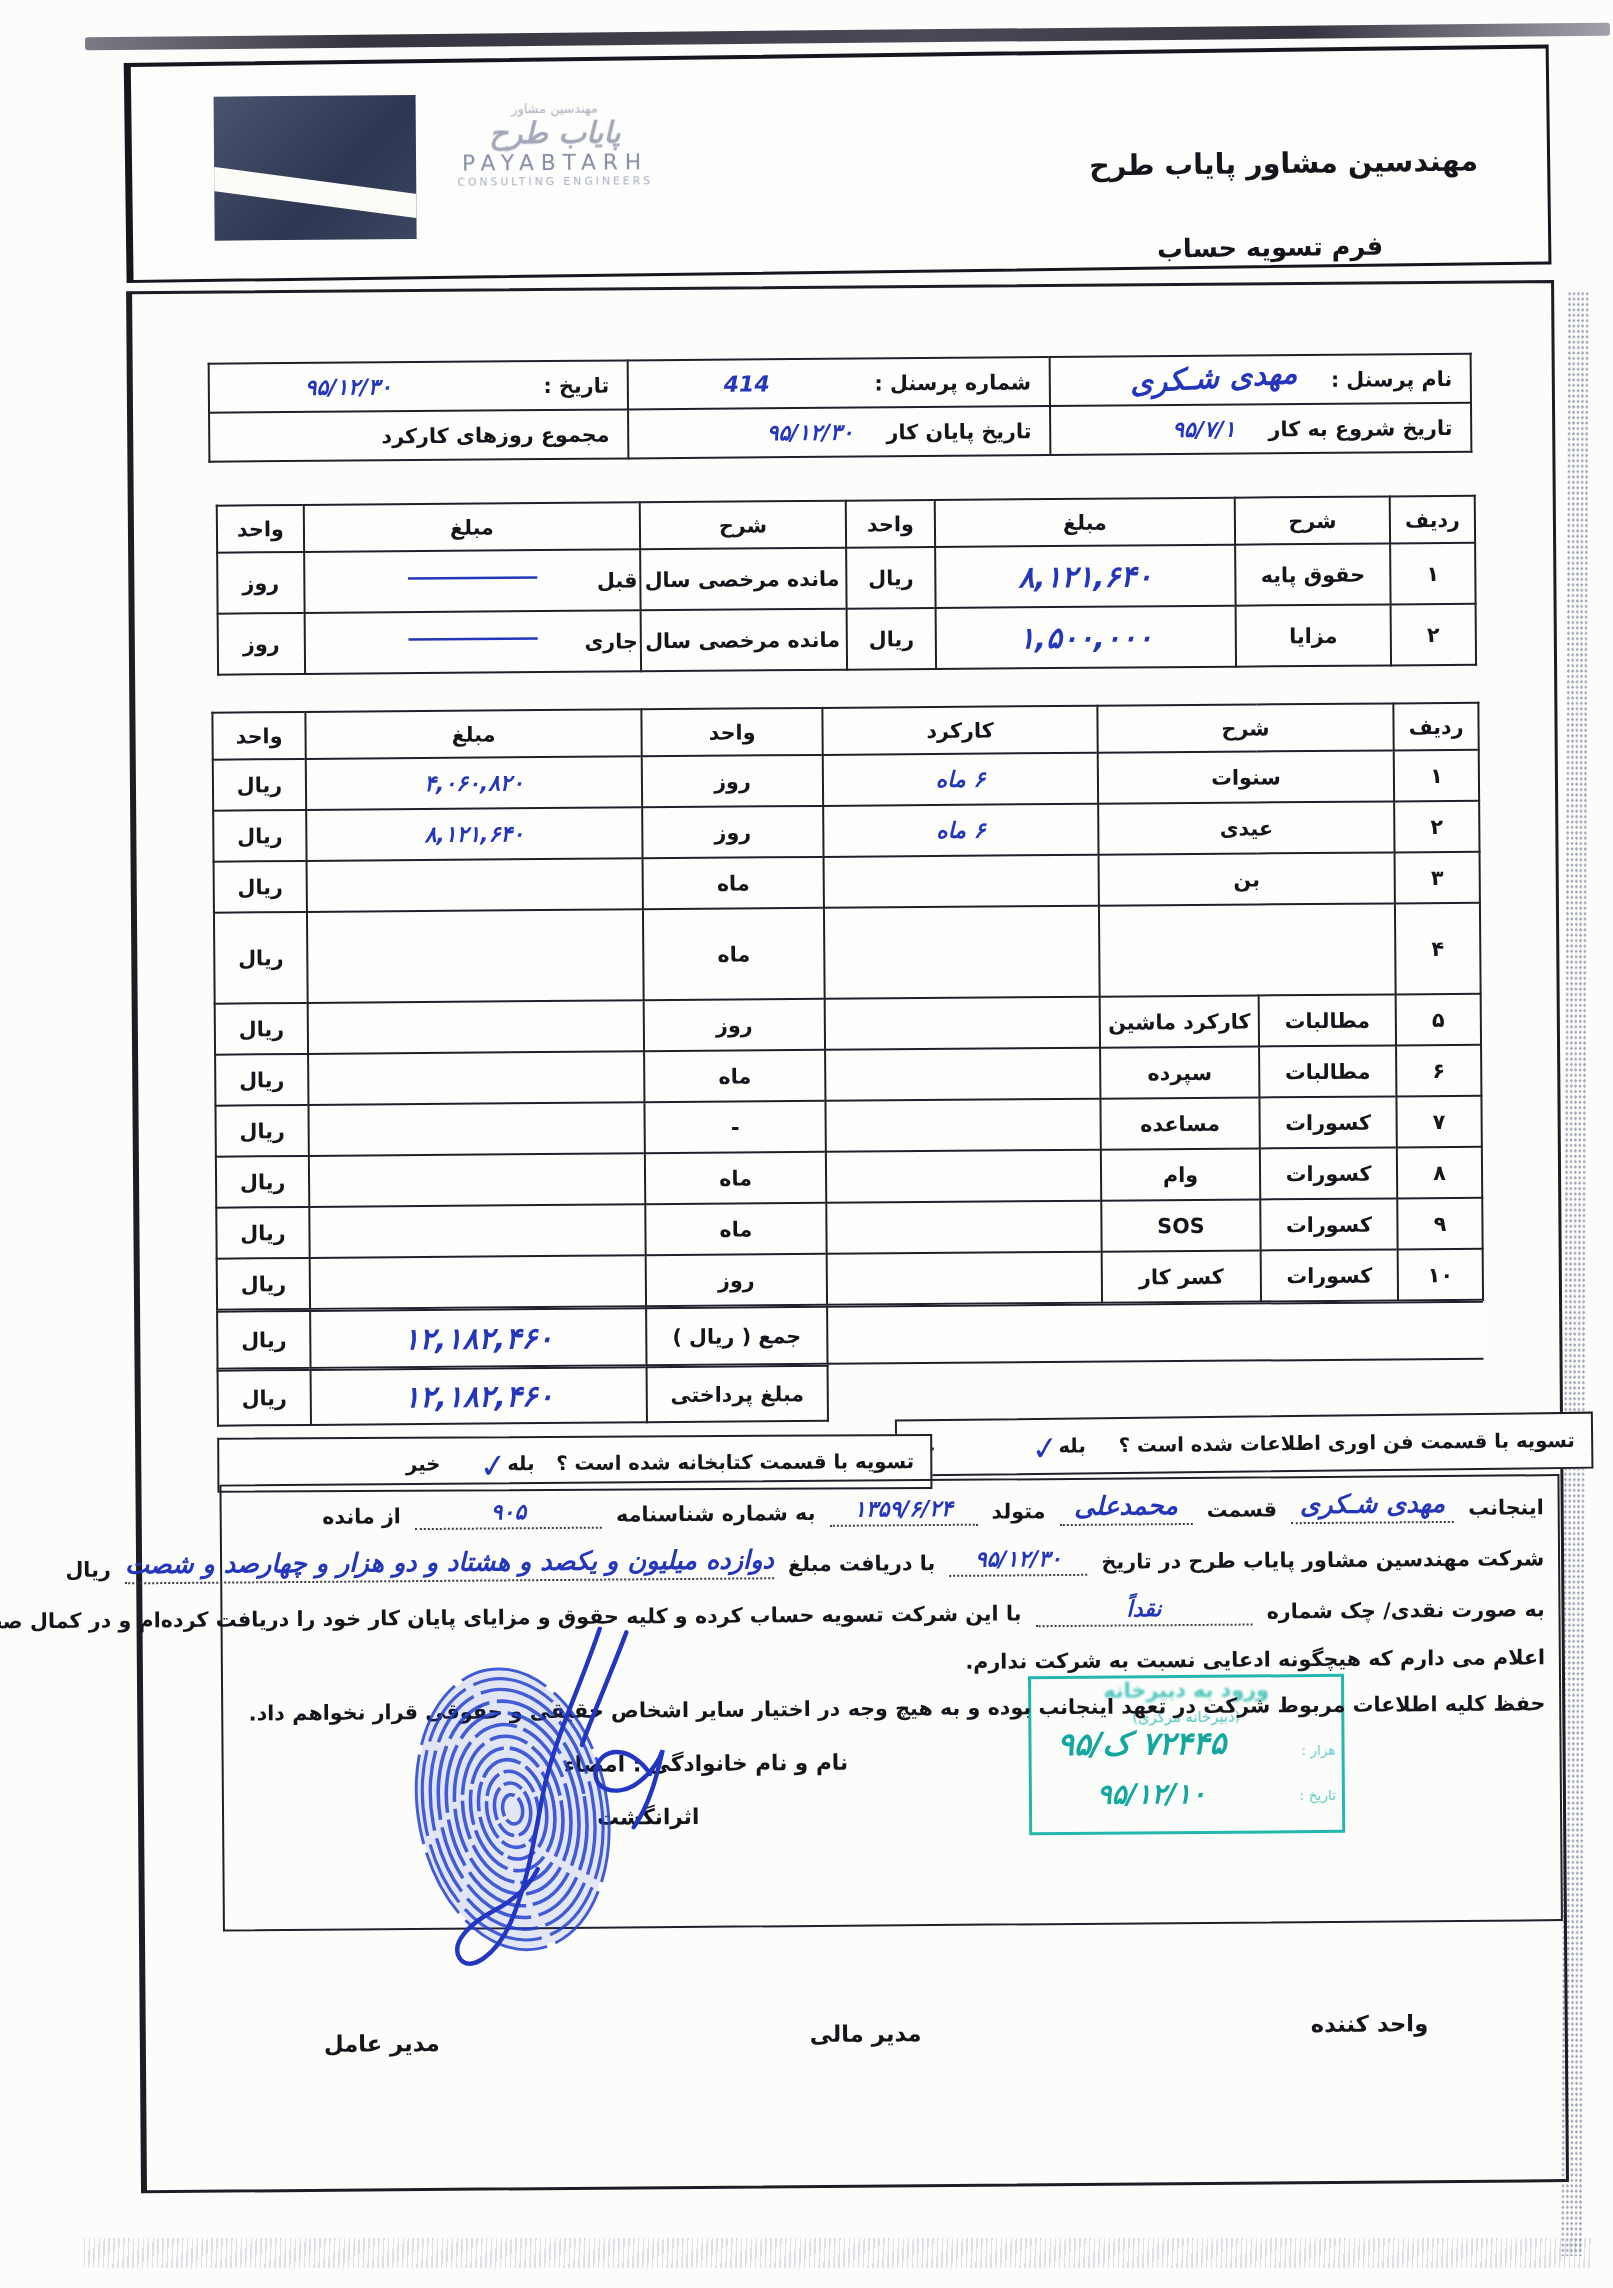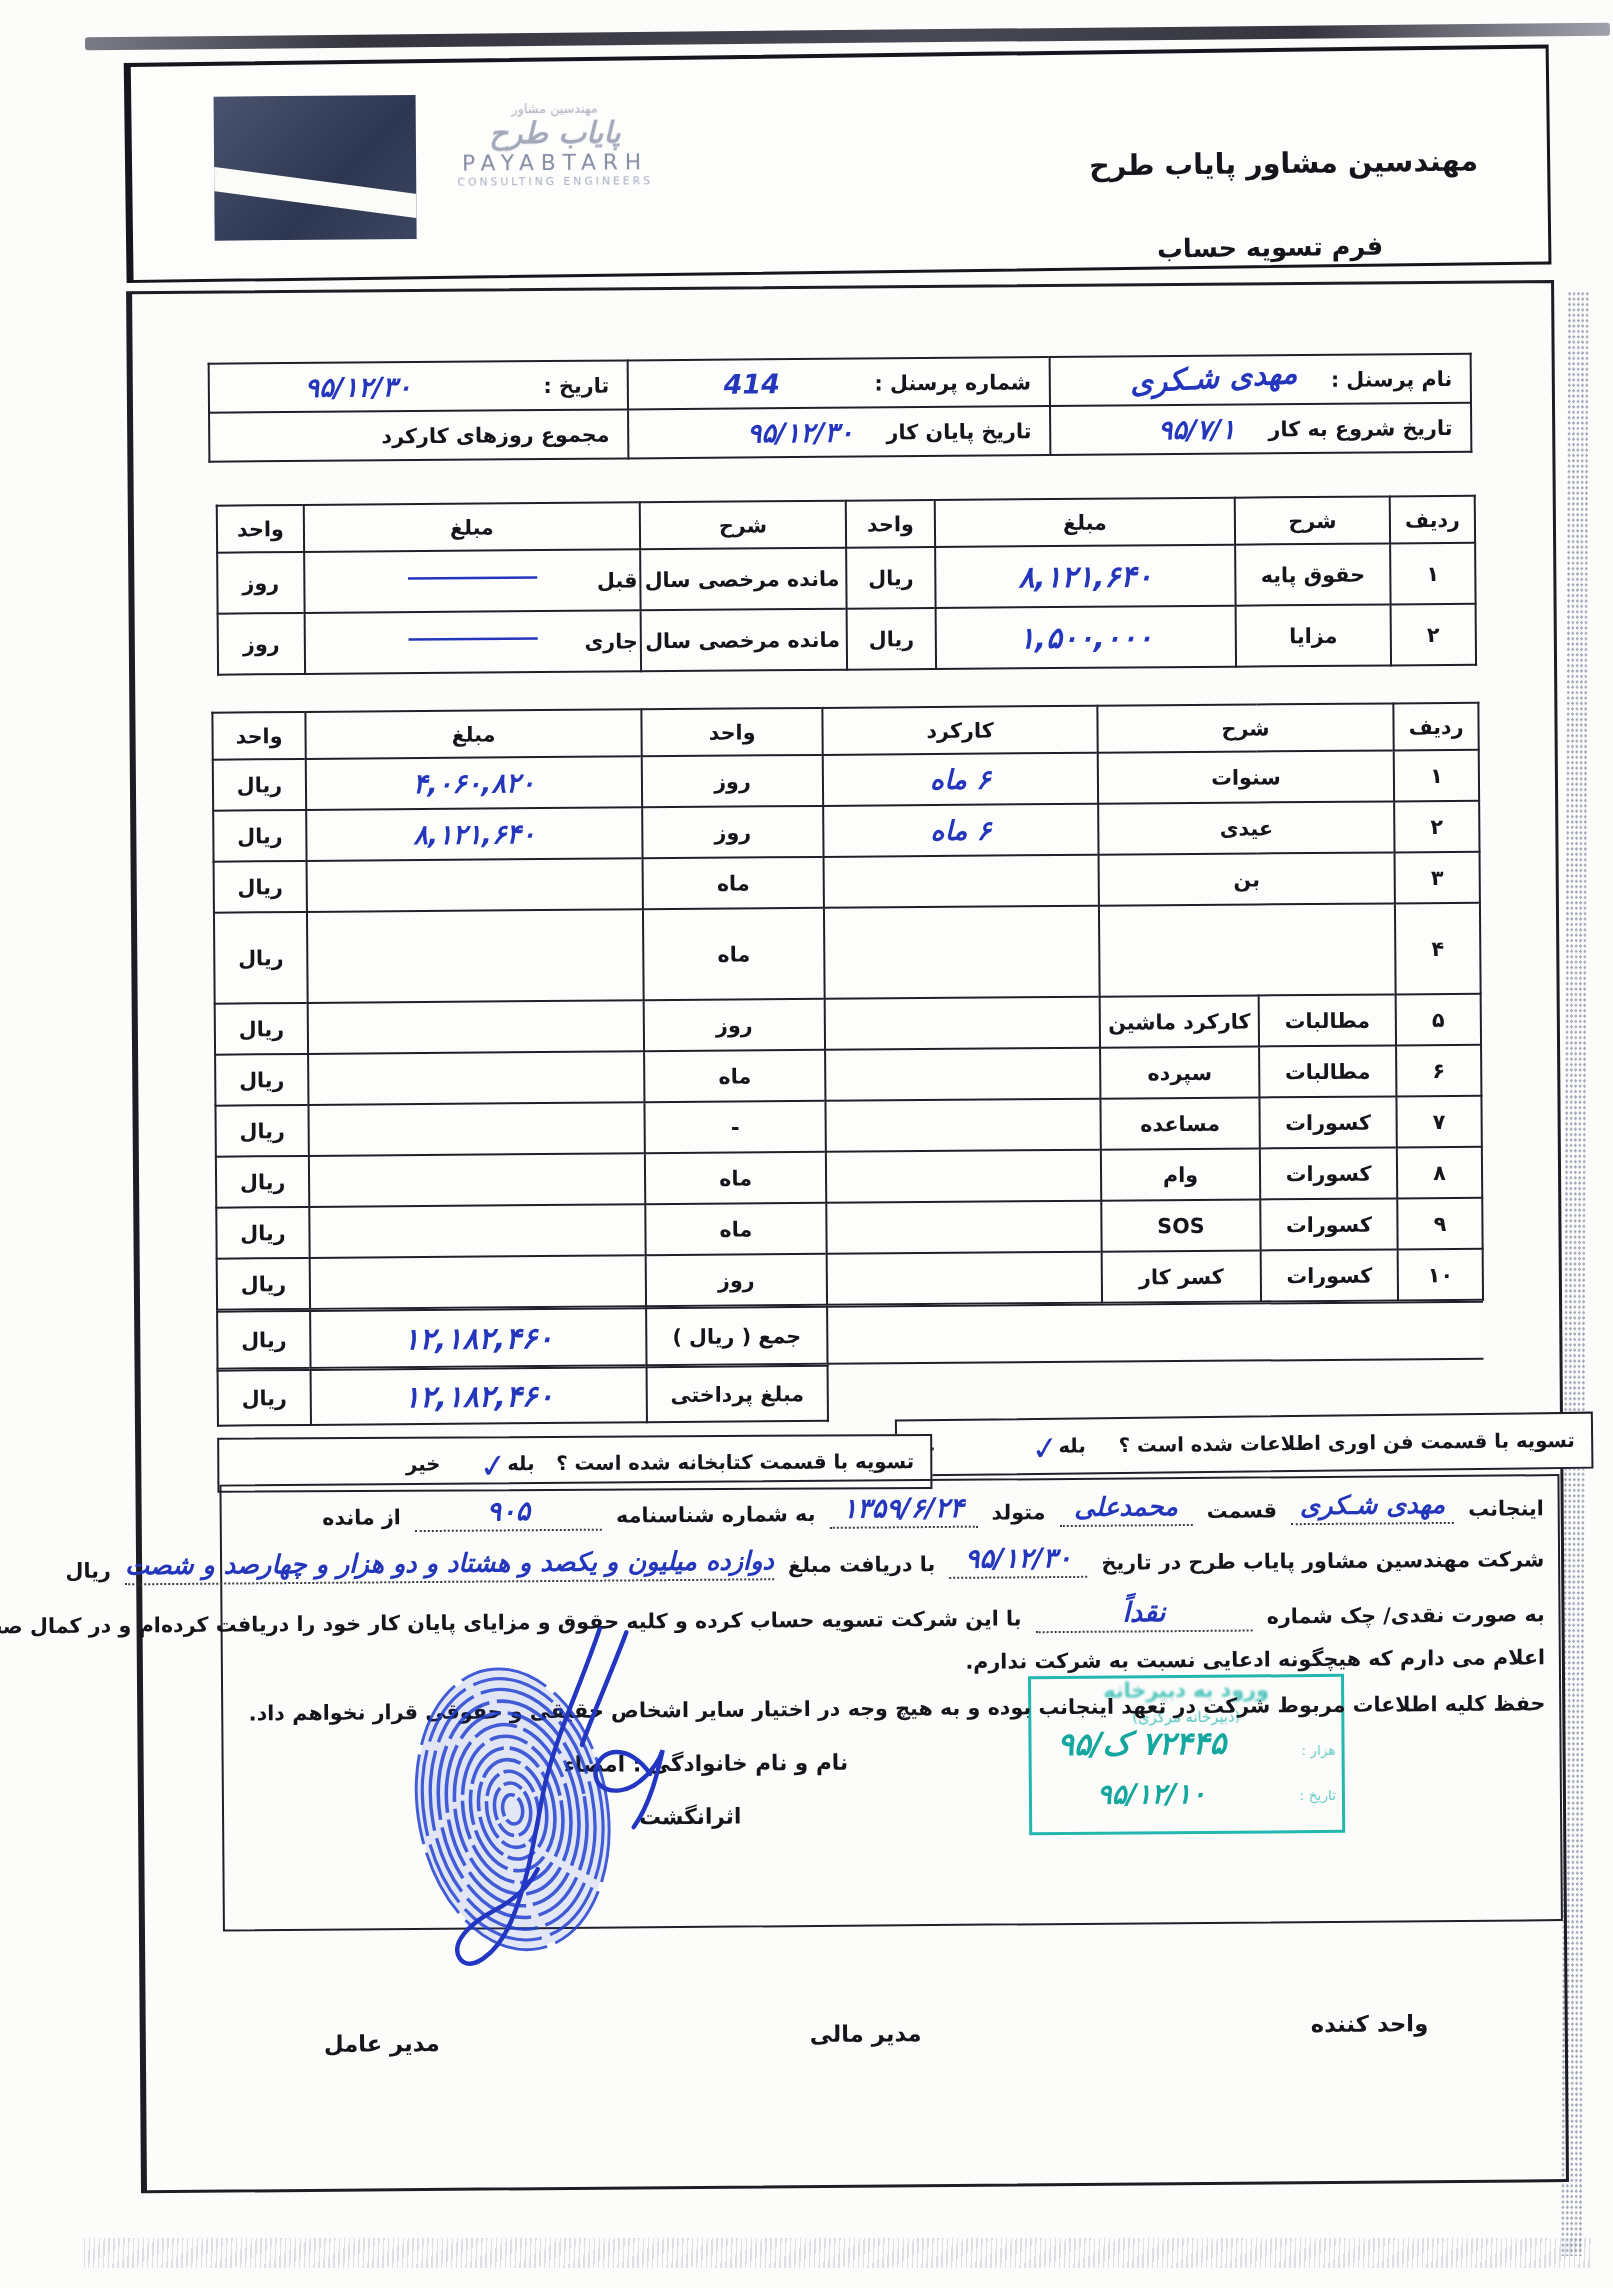--- a/index.html
+++ b/index.html
@@ -32,38 +32,38 @@
   .logo-en{font-size:21.7px;letter-spacing:6.9px;color:#5d6888;opacity:.75;filter:blur(0.3px);text-align:center;}
   .logo-en-sub{font-size:10.8px;letter-spacing:3px;color:#6b769a;opacity:.6;filter:blur(0.4px);text-align:center;}
   .co-title{position:absolute;right:69px;top:94px;font-size:28.6px;font-weight:bold;direction:rtl;white-space:nowrap;}
   .form-title{position:absolute;left:1024px;top:180px;font-size:25.6px;font-weight:bold;direction:rtl;white-space:nowrap;}
   
   .t{position:absolute;border-collapse:collapse;table-layout:fixed;direction:rtl;background:#fdfdfb;}
   .t th,.t td{border:2.4px solid #20202a;padding:0 5.9px;vertical-align:middle;text-align:center;
     font-size:20.7px;font-weight:bold;color:#15151c;overflow:visible;white-space:nowrap;}
   .lbl{font-weight:bold;color:#15151c;}
   .hw{color:#2437bc;font-style:italic;font-weight:bold;white-space:nowrap;}
-  .hw26{font-size:25.6px;} .hw28{font-size:27px;} .hw30{font-size:29.6px;letter-spacing:3px;}
+  .hw26{font-size:25.6px;} .hw28{font-size:22px;} .hw30{font-size:29.6px;letter-spacing:3px;}
   .hw-name{font-size:29.6px;letter-spacing:4.9px;transform:rotate(-3deg) translateY(-3px);display:inline-block;}
   .pcell{display:flex;direction:rtl;align-items:center;gap:33px;padding:0 11.8px;justify-content:flex-start;}
   .pcell.spread{justify-content:space-between;padding-left:89px;}
   .dash{display:inline-block;transform:scaleX(7) translateY(-4.9px);color:#2437bc;font-weight:bold;}
   .sum-open td{border-right-color:transparent;}
   
   .chk{position:absolute;border:2.4px solid #20202a;background:#fdfdfb;display:flex;direction:rtl;
     align-items:center;font-size:19.7px;font-weight:bold;padding:0 15.8px;white-space:nowrap;}
   .check{color:#2437bc;font-size:33px;font-weight:bold;display:inline-block;transform:rotate(-6deg) translateY(2px);font-style:normal;}
   
   .decl{position:absolute;left:215px;top:1480px;width:1336px;height:443px;border:2.6px solid #20202a;background:transparent;}
   .dline{position:absolute;right:13.8px;direction:rtl;white-space:nowrap;font-size:20.7px;font-weight:bold;z-index:3;}
   .dline > *{margin-left:6.9px;}
   .blank{display:inline-block;border-bottom:2.5px dotted #3c3c46;text-align:center;min-height:7.9px;vertical-align:baseline;}
   .blank .hw{position:relative;top:-3px;}
   .sig-label{position:absolute;left:340px;top:268px;font-size:21.7px;font-weight:bold;direction:rtl;z-index:3;}
-  .fp-label{position:absolute;left:373px;top:321px;font-size:21.7px;font-weight:bold;direction:rtl;z-index:3;padding-left:42px;}
+  .fp-label{position:absolute;left:373px;top:321px;font-size:21.7px;font-weight:bold;direction:rtl;z-index:3;}
   
   .stamp{position:absolute;left:1022px;top:1678px;width:310px;height:153px;border:3.4px solid #23b7af;
     color:#23b7af;z-index:2;background:transparent;}
   .stamp-top{position:absolute;top:0;left:0;right:0;text-align:center;font-size:20.7px;font-weight:bold;
     filter:blur(0.8px);opacity:.8;direction:rtl;}
   .stamp-sub{position:absolute;top:29.6px;left:0;right:0;text-align:center;font-size:14.8px;filter:blur(0.4px);opacity:.8;direction:rtl;}
   .stamp-lbl{position:absolute;right:5.9px;font-size:13.8px;opacity:.7;filter:blur(0.3px);direction:rtl;}
   .stamp-hw{position:absolute;color:#14a79f;font-weight:bold;font-style:italic;direction:rtl;}
   
   .foot{position:absolute;font-size:22.7px;font-weight:bold;direction:rtl;white-space:nowrap;}

